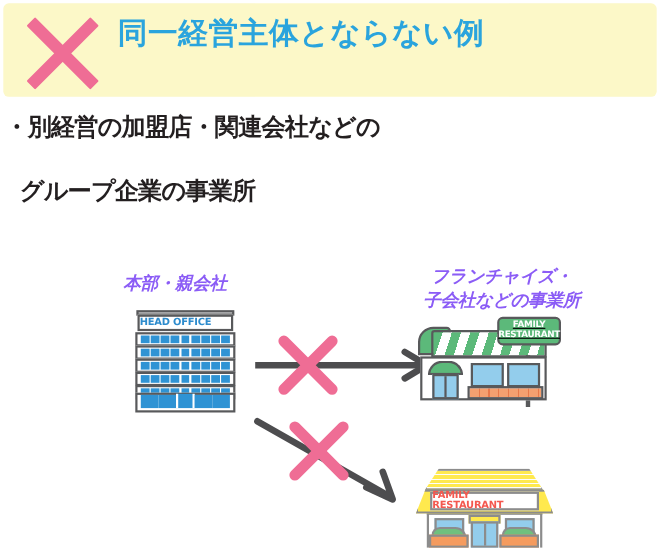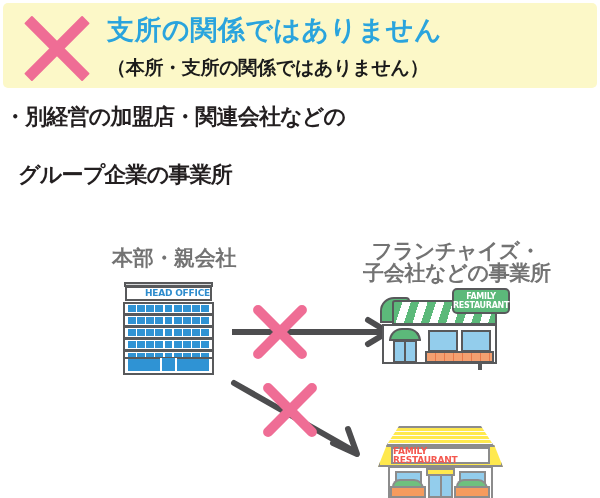--- a/index.html
+++ b/index.html
@@ -92,26 +92,27 @@
   
   .diagram {
     position: absolute;
     left: 0;
     top: 228px;
     width: 600px;
     height: 270px;
   }
   .label {
     position: absolute;
-    font-size: 21px;
+    font-size: 16px;
     font-weight: bold;
-    color: #737373;
+    color: #8b5cf6;
     letter-spacing: -0.3px;
     white-space: nowrap;
     line-height: 22px;
+    font-style: italic;
   }
   .label-left { left: 112px; top: 19px; }
   .label-right {
     left: 363px;
     top: 12px;
     text-align: center;
     width: 186px;
   }
 
   
@@ -136,21 +137,21 @@
     top: 0;
     background: #d8d9da;
   }
   .office .sign {
     left: 4px;
     top: 4px;
     width: 87px;
     height: 15px;
     display: flex;
     align-items: center;
-    justify-content: flex-end;
+    justify-content: flex-start;
   }
   .office .sign-text {
     font-size: 9px;
     font-weight: bold;
     color: #2e8ccd;
     letter-spacing: -0.2px;
     line-height: 9px;
   }
   .office .floor {
     left: 2px;
@@ -338,21 +339,22 @@
     top: 0px;
     width: 58px;
     height: 26px;
     background: #5cb97a;
     border: 2px solid #58595b;
     border-radius: 5px;
     box-sizing: border-box;
     display: flex;
     flex-direction: column;
     align-items: center;
-    justify-content: center;
+    justify-content: flex-start;
+    text-decoration: underline;
   }
   .gs-sign-text {
     font-size: 8px;
     font-weight: bold;
     color: #ffffff;
     line-height: 9px;
     text-align: center;
     letter-spacing: -0.3px;
   }
 
@@ -492,22 +494,21 @@
 </head>
 <body>
 
 <div class="page">
 
   <div class="header-band">
     <div class="header-x">
       <div class="bar b1"></div>
       <div class="bar b2"></div>
     </div>
-    <div class="header-title">支所の関係ではありません</div>
-    <div class="header-subtitle">（本所・支所の関係ではありません）</div>
+    <div class="header-title">同一経営主体とならない例</div>
   </div>
 
   <div class="bullets">
     <div class="bullet-line">・別経営の加盟店・関連会社などの</div>
     <div class="bullet-line indent">グループ企業の事業所</div>
   </div>
 
   <div class="diagram">
 
     <div class="label label-left">本部・親会社</div>

